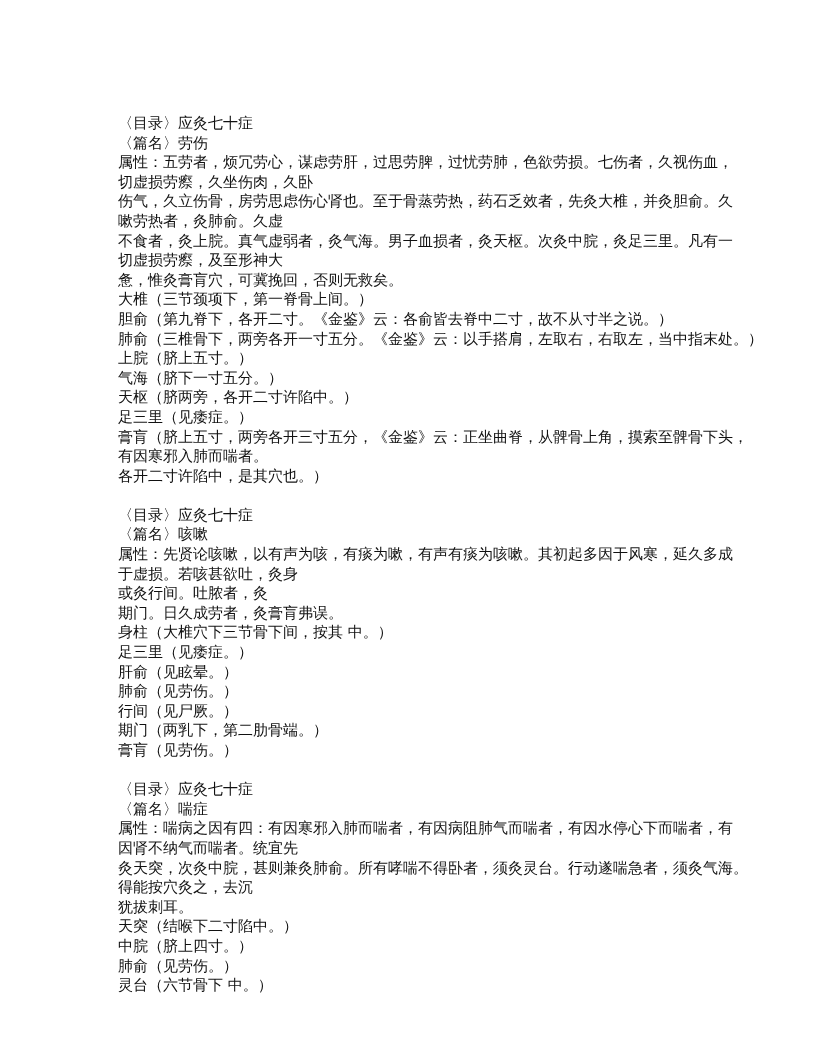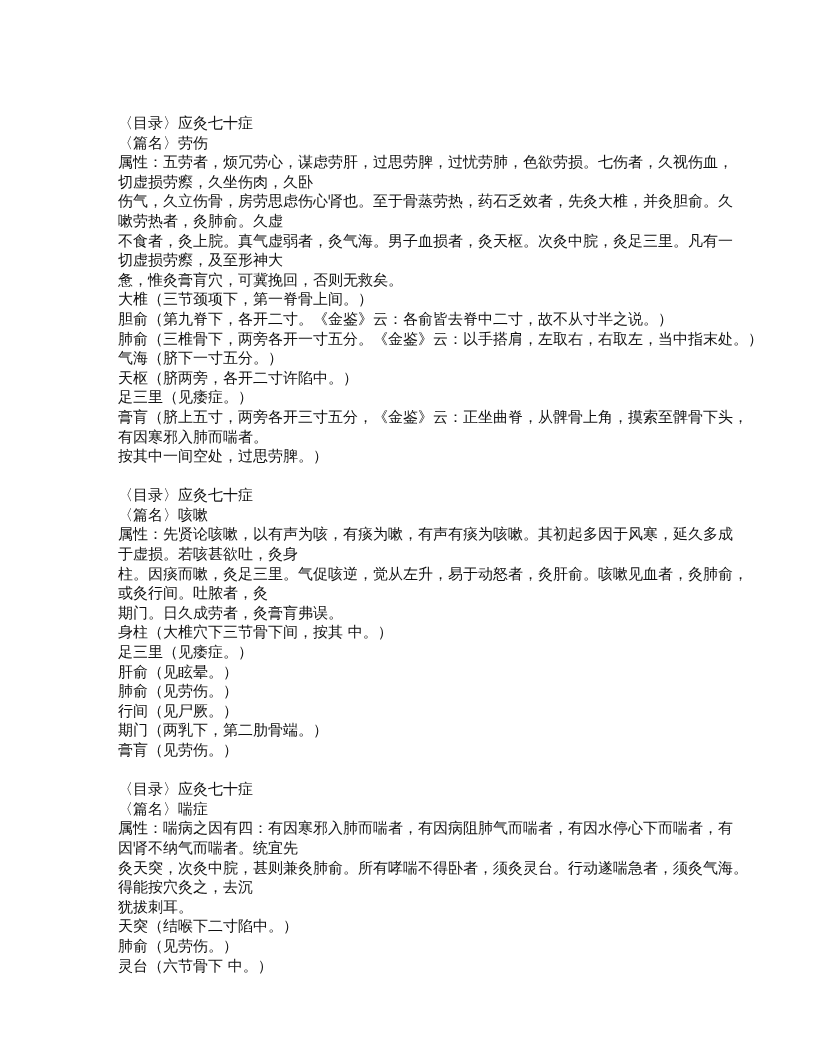--- a/index.html
+++ b/index.html
@@ -28,36 +28,36 @@
     <span class="line">属性：五劳者，烦冗劳心，谋虑劳肝，过思劳脾，过忧劳肺，色欲劳损。七伤者，久视伤血，</span>
     <span class="line">切虚损劳瘵，久坐伤肉，久卧</span>
     <span class="line">伤气，久立伤骨，房劳思虑伤心肾也。至于骨蒸劳热，药石乏效者，先灸大椎，并灸胆俞。久</span>
     <span class="line">嗽劳热者，灸肺俞。久虚</span>
     <span class="line">不食者，灸上脘。真气虚弱者，灸气海。男子血损者，灸天枢。次灸中脘，灸足三里。凡有一</span>
     <span class="line">切虚损劳瘵，及至形神大</span>
     <span class="line">惫，惟灸膏肓穴，可冀挽回，否则无救矣。</span>
     <span class="line">大椎（三节颈项下，第一脊骨上间。）</span>
     <span class="line">胆俞（第九脊下，各开二寸。《金鉴》云：各俞皆去脊中二寸，故不从寸半之说。）</span>
     <span class="line">肺俞（三椎骨下，两旁各开一寸五分。《金鉴》云：以手搭肩，左取右，右取左，当中指末处。）</span>
+    <span class="line">上脘（脐上五寸。）</span>
     <span class="line">气海（脐下一寸五分。）</span>
     <span class="line">天枢（脐两旁，各开二寸许陷中。）</span>
     <span class="line">足三里（见痿症。）</span>
     <span class="line">膏肓（脐上五寸，两旁各开三寸五分，《金鉴》云：正坐曲脊，从髀骨上角，摸索至髀骨下头，</span>
     <span class="line">有因寒邪入肺而喘者。</span>
-    <span class="line">按其中一间空处，过思劳脾。）</span>
+    <span class="line">各开二寸许陷中，是其穴也。）</span>
   </div>
 
   <div class="gap"></div>
 
   <div>
     <span class="line">〈目录〉应灸七十症</span>
     <span class="line">〈篇名〉咳嗽</span>
     <span class="line">属性：先贤论咳嗽，以有声为咳，有痰为嗽，有声有痰为咳嗽。其初起多因于风寒，延久多成</span>
     <span class="line">于虚损。若咳甚欲吐，灸身</span>
-    <span class="line">柱。因痰而嗽，灸足三里。气促咳逆，觉从左升，易于动怒者，灸肝俞。咳嗽见血者，灸肺俞，</span>
     <span class="line">或灸行间。吐脓者，灸</span>
     <span class="line">期门。日久成劳者，灸膏肓弗误。</span>
     <span class="line">身柱（大椎穴下三节骨下间，按其 中。）</span>
     <span class="line">足三里（见痿症。）</span>
     <span class="line">肝俞（见眩晕。）</span>
     <span class="line">肺俞（见劳伤。）</span>
     <span class="line">行间（见尸厥。）</span>
     <span class="line">期门（两乳下，第二肋骨端。）</span>
     <span class="line">膏肓（见劳伤。）</span>
   </div>
@@ -66,17 +66,18 @@
 
   <div>
     <span class="line">〈目录〉应灸七十症</span>
     <span class="line">〈篇名〉喘症</span>
     <span class="line">属性：喘病之因有四：有因寒邪入肺而喘者，有因病阻肺气而喘者，有因水停心下而喘者，有</span>
     <span class="line">因肾不纳气而喘者。统宜先</span>
     <span class="line">灸天突，次灸中脘，甚则兼灸肺俞。所有哮喘不得卧者，须灸灵台。行动遂喘急者，须灸气海。</span>
     <span class="line">得能按穴灸之，去沉</span>
     <span class="line">犹拔刺耳。</span>
     <span class="line">天突（结喉下二寸陷中。）</span>
+    <span class="line">中脘（脐上四寸。）</span>
     <span class="line">肺俞（见劳伤。）</span>
     <span class="line">灵台（六节骨下 中。）</span>
   </div>
 
 </div>
 
 </body></html>

